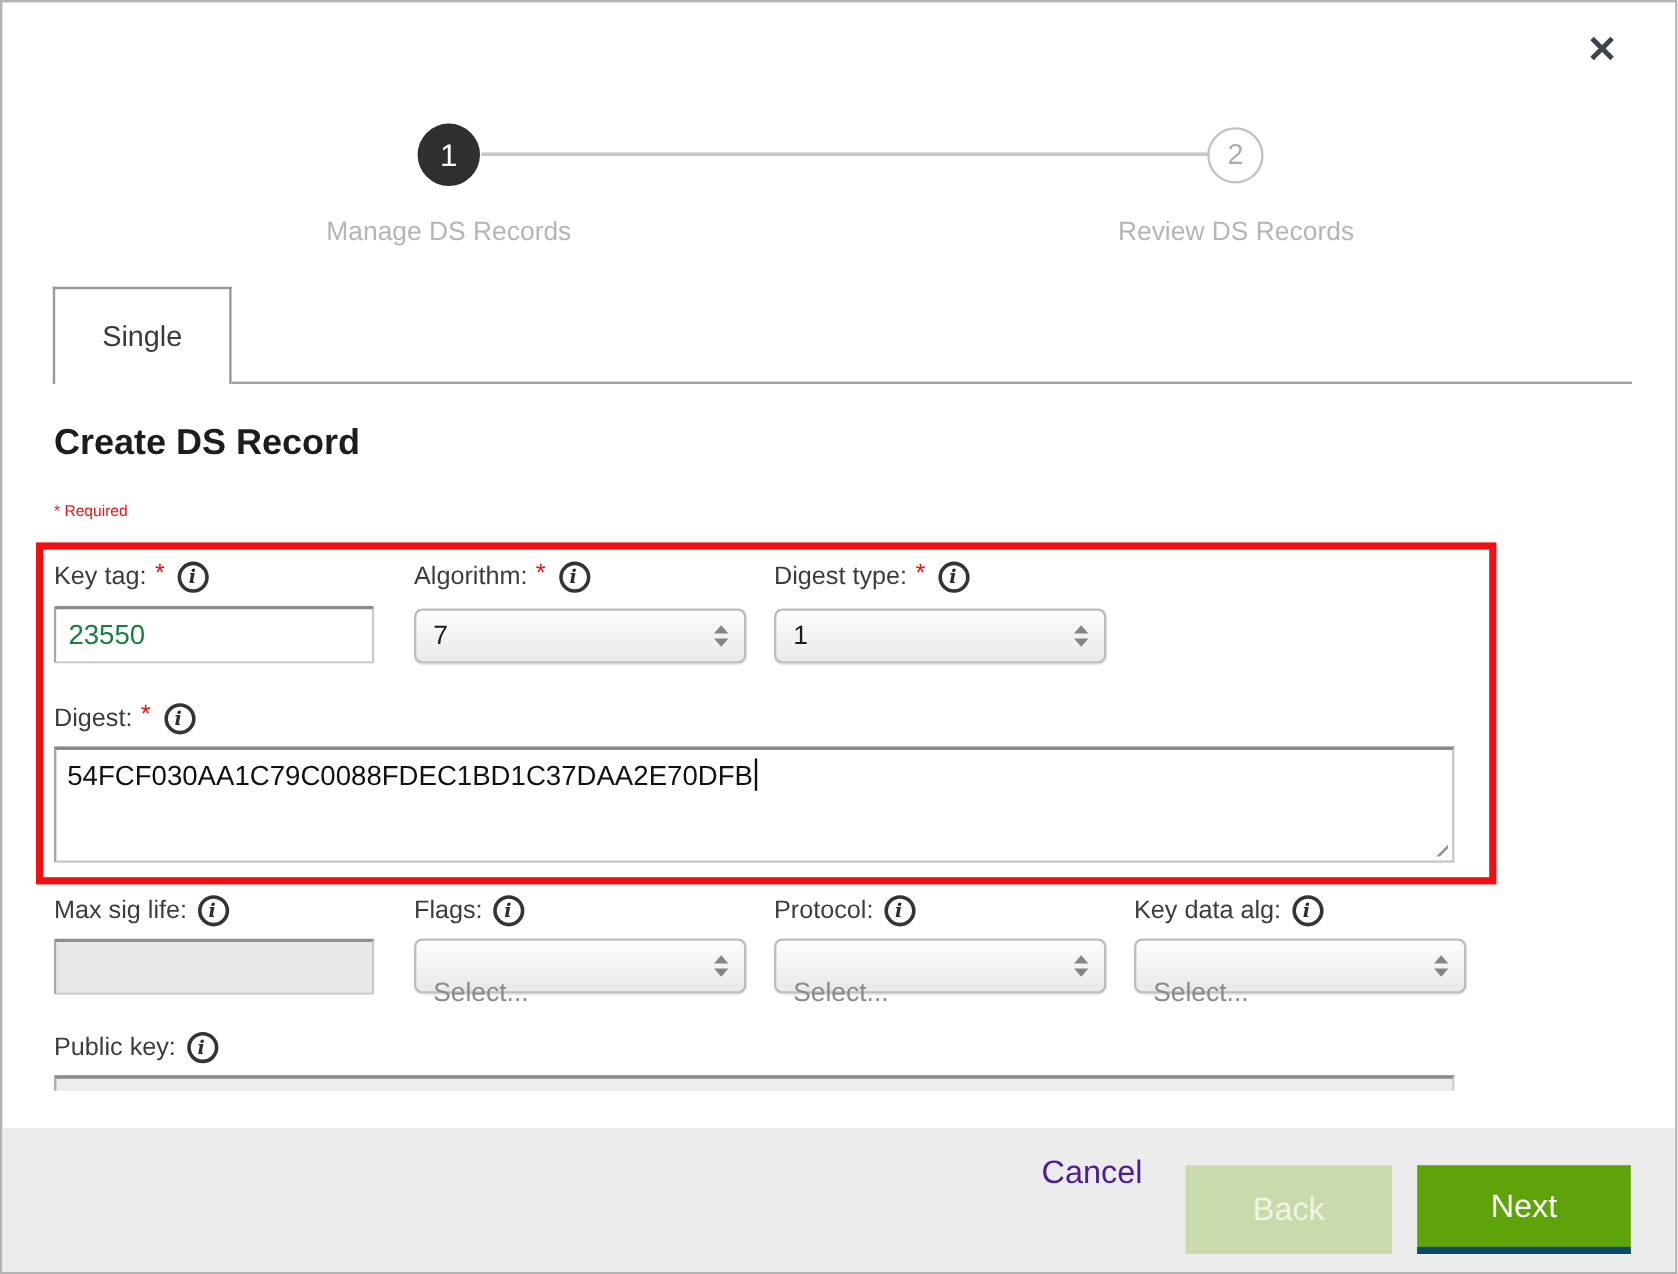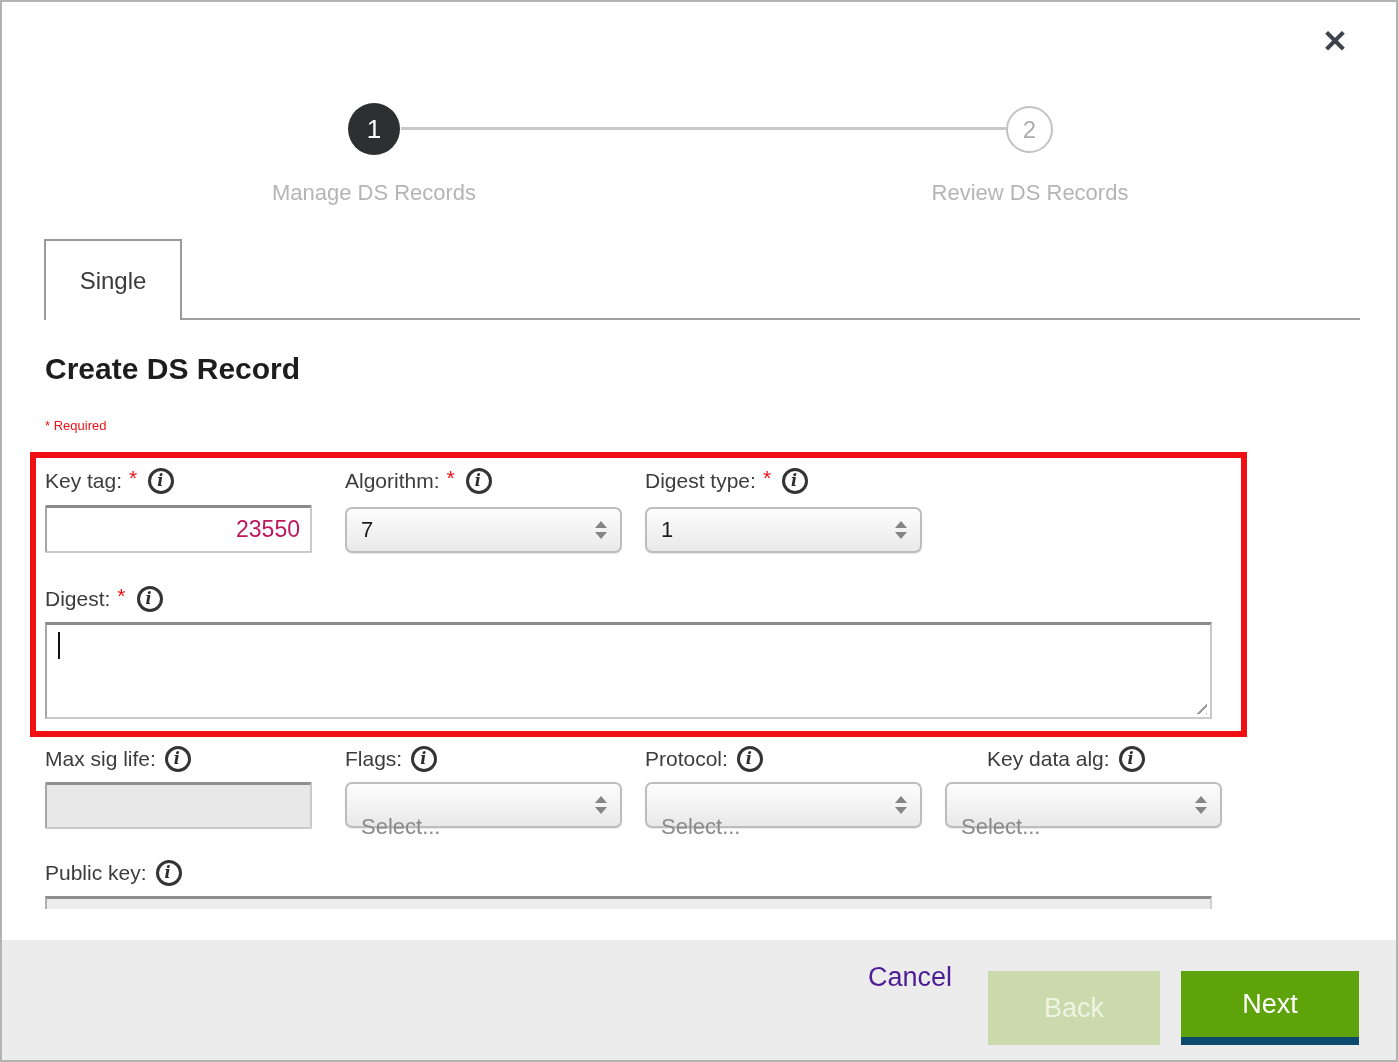--- a/index.html
+++ b/index.html
@@ -24,21 +24,21 @@
   .step-1 { left:346px; top:101px; width:52px; height:52px; background:#2e2f31; color:#fff; font-size:26px; }
   .step-2 { left:1004px; top:104px; width:47px; height:47px; background:#fff; border:2px solid #c3c3c3; color:#adadad; font-size:24px; }
   .step-label { position:absolute; width:320px; text-align:center; font-size:22px; color:#b5b5b5; top:178px; }
   .step-label-1 { left:212px; }
   .step-label-2 { left:868px; }
 
   
   .tab-divider { position:absolute; left:42px; top:316px; width:1316px; height:2px; background:#a0a0a0; }
   .tab { position:absolute; display:flex; align-items:center; justify-content:center; font-size:24px; cursor:pointer; }
   .tab-single {
-    left:42px; top:237px; width:138px; height:81px;
+    left:42px; top:237px; width:149px; height:81px;
     background:#fff; border:2px solid #9a9a9a; border-bottom:none;
     z-index:2; color:#3a3a3a;
   }
   .tab-bulk { left:185px; top:239px; width:140px; height:76px; color:#2d2d2d; z-index:2; }
 
   
   .form-title { position:absolute; left:43px; top:350px; font-size:30px; font-weight:700; color:#1d1d1d; }
   .required-note { position:absolute; left:43px; top:416px; font-size:13px; color:#ee1316;text-align:center; }
 
   
@@ -55,24 +55,24 @@
     width:26px; height:26px; border:3px solid #343434; border-radius:50%;
     margin-left:9px; cursor:pointer; flex:0 0 auto;
   }
   .info i {
     font-family:"DejaVu Serif", serif; font-style:italic; font-weight:700;
     font-size:16px; color:#2c2c2c; line-height:1; position:relative; left:-1px;
   }
 
   
   .text-input {
-    position:absolute; height:48px; font-size:23px; color:#be185d;
+    position:absolute; height:48px; font-size:23px; color:#15803d;
     padding:0 10px; background:#fff; outline:none;
     border:2px solid #c9c9c9; border-top:3px solid #8a8a8a; border-left-color:#a7a7a7;
-    border-radius:2px; font-family:"Liberation Sans", sans-serif;text-align:right;
+    border-radius:2px; font-family:"Liberation Sans", sans-serif;
   }
   .text-input:disabled { background:#e8e8e8; border-top-color:#8f8f8f; }
 
   
   .select {
     position:absolute; height:46px; width:277px; cursor:pointer;
     border:2px solid #bdbdbd; border-radius:7px;
     background:linear-gradient(#fdfdfd, #e9e9e9);
     box-shadow:0 1px 1px rgba(0,0,0,0.10);
     display:flex; align-items:center; padding:0 14px;
@@ -101,21 +101,21 @@
     position:absolute; left:43px; top:894px; width:1167px; height:13px;
     border-top:3px solid #8c8c8c; border-left:2px solid #b0b0b0; border-right:2px solid #d0d0d0;
     background:#ededed;
   }
 
   
   .footer { position:absolute; left:0; top:938px; width:1394px; height:120px; background:#ececec; }
   .cancel-link { position:absolute; left:866px; top:22px; font-size:27px; color:#4c1d95; cursor:pointer; }
   .btn { position:absolute; top:31px; height:74px; display:flex; align-items:center; justify-content:center; font-size:27px; cursor:pointer; border:none; font-family:"Liberation Sans", sans-serif; }
   .btn-back { left:986px; width:172px; background:#cbdaad; color:#eff4e3; cursor:default; }
-  .btn-next { left:1179px; width:178px; background:#5fa30a; border-bottom:8px solid #0c4a6e; color:#ffffff; }
+  .btn-next { left:1179px; width:178px; background:#5fa30a; border-bottom:6px solid #0c4a6e; color:#ffffff; }
 </style>
 </head>
 <body>
 
 <div id="modal">
 
   <div class="close-btn">✕</div>
 
   <div class="step-line"></div>
   <div class="step-circle step-1">
@@ -176,21 +176,21 @@
   </div>
 
   <div class="field-label" style="left:43px; top:584px;">
     <span>Digest:</span>
     <span class="req">*</span>
     <span class="info">
         <i>i</i>
       </span>
   </div>
   <div class="textarea">
-    <span class="caret"></span>
+    <span>54FCF030AA1C79C0088FDEC1BD1C37DAA2E70DFB</span><span class="caret"></span>
     <span class="resize-handle"></span>
   </div>
 
   <div class="field-label" style="left:43px; top:744px;">
     <span>Max sig life:</span>
     <span class="info">
         <i>i</i>
       </span>
   </div>
   <div class="field-label" style="left:343px; top:744px;">
@@ -198,21 +198,21 @@
     <span class="info">
         <i>i</i>
       </span>
   </div>
   <div class="field-label" style="left:643px; top:744px;">
     <span>Protocol:</span>
     <span class="info">
         <i>i</i>
       </span>
   </div>
-  <div class="field-label" style="left:943px; top:744px;margin-left:42px;">
+  <div class="field-label" style="left:943px; top:744px;">
     <span>Key data alg:</span>
     <span class="info">
         <i>i</i>
       </span>
   </div>
 
   <input class="text-input" style="left: 43px; top: 780px; width: 267px; height: 47px;" disabled="">
   <div class="select placeholder" style="left:343px; top:780px;">
     <span class="select-value">Select...</span>
     <span class="spin">

